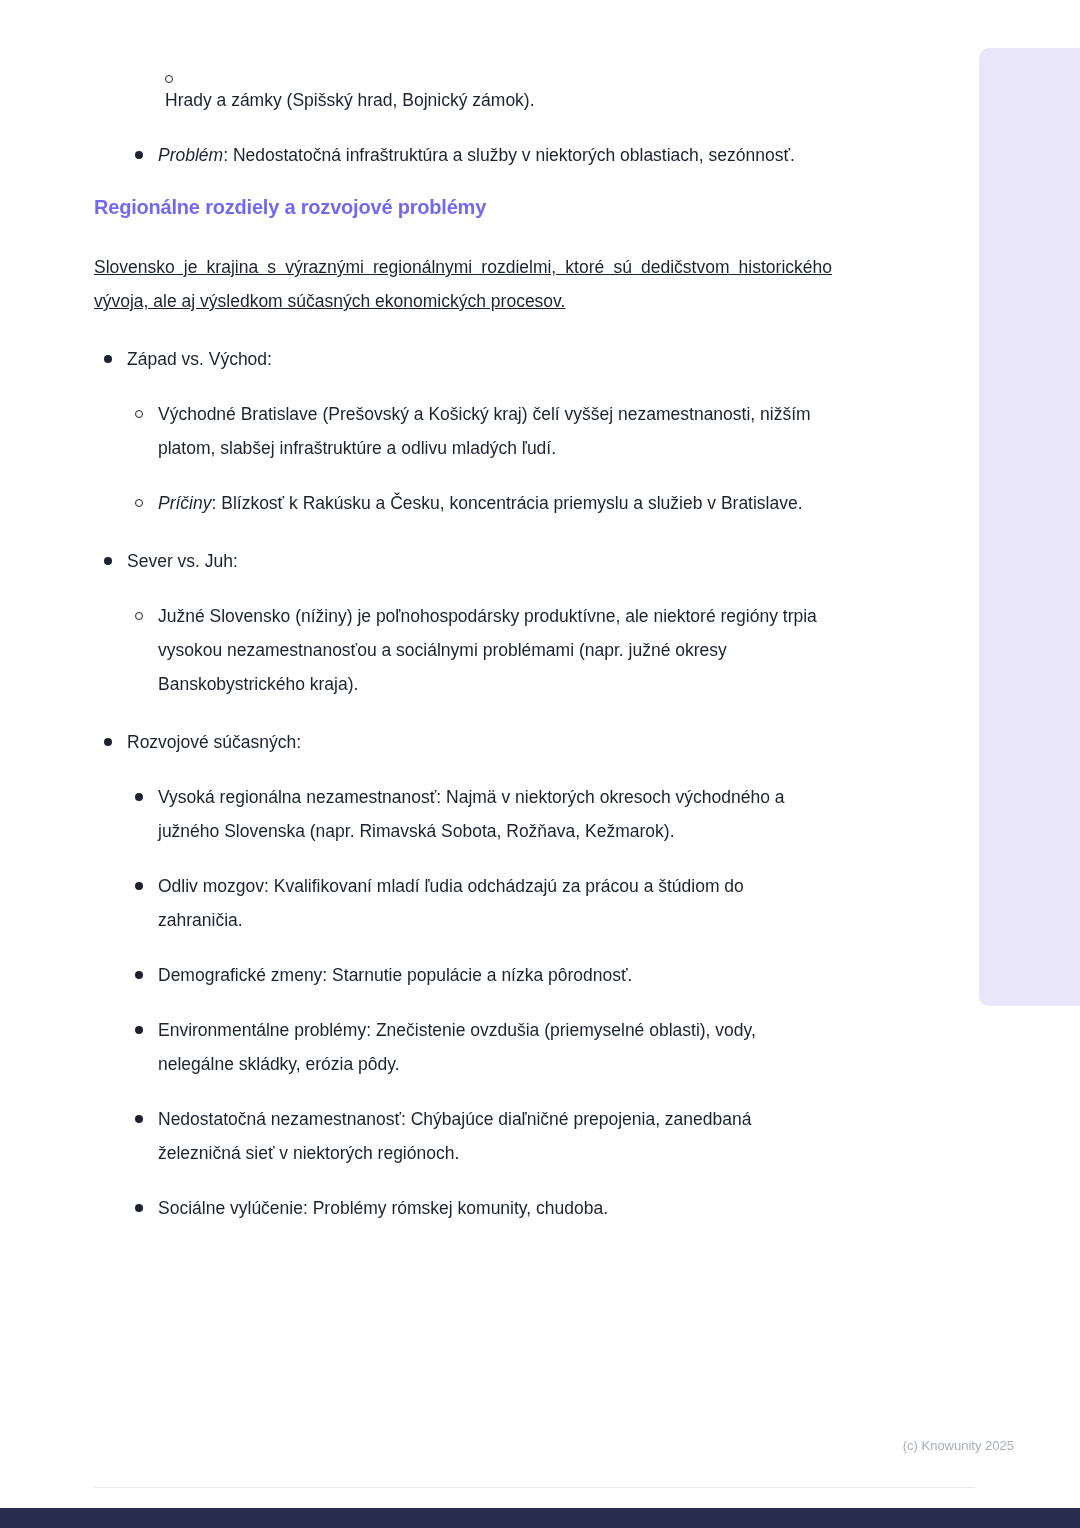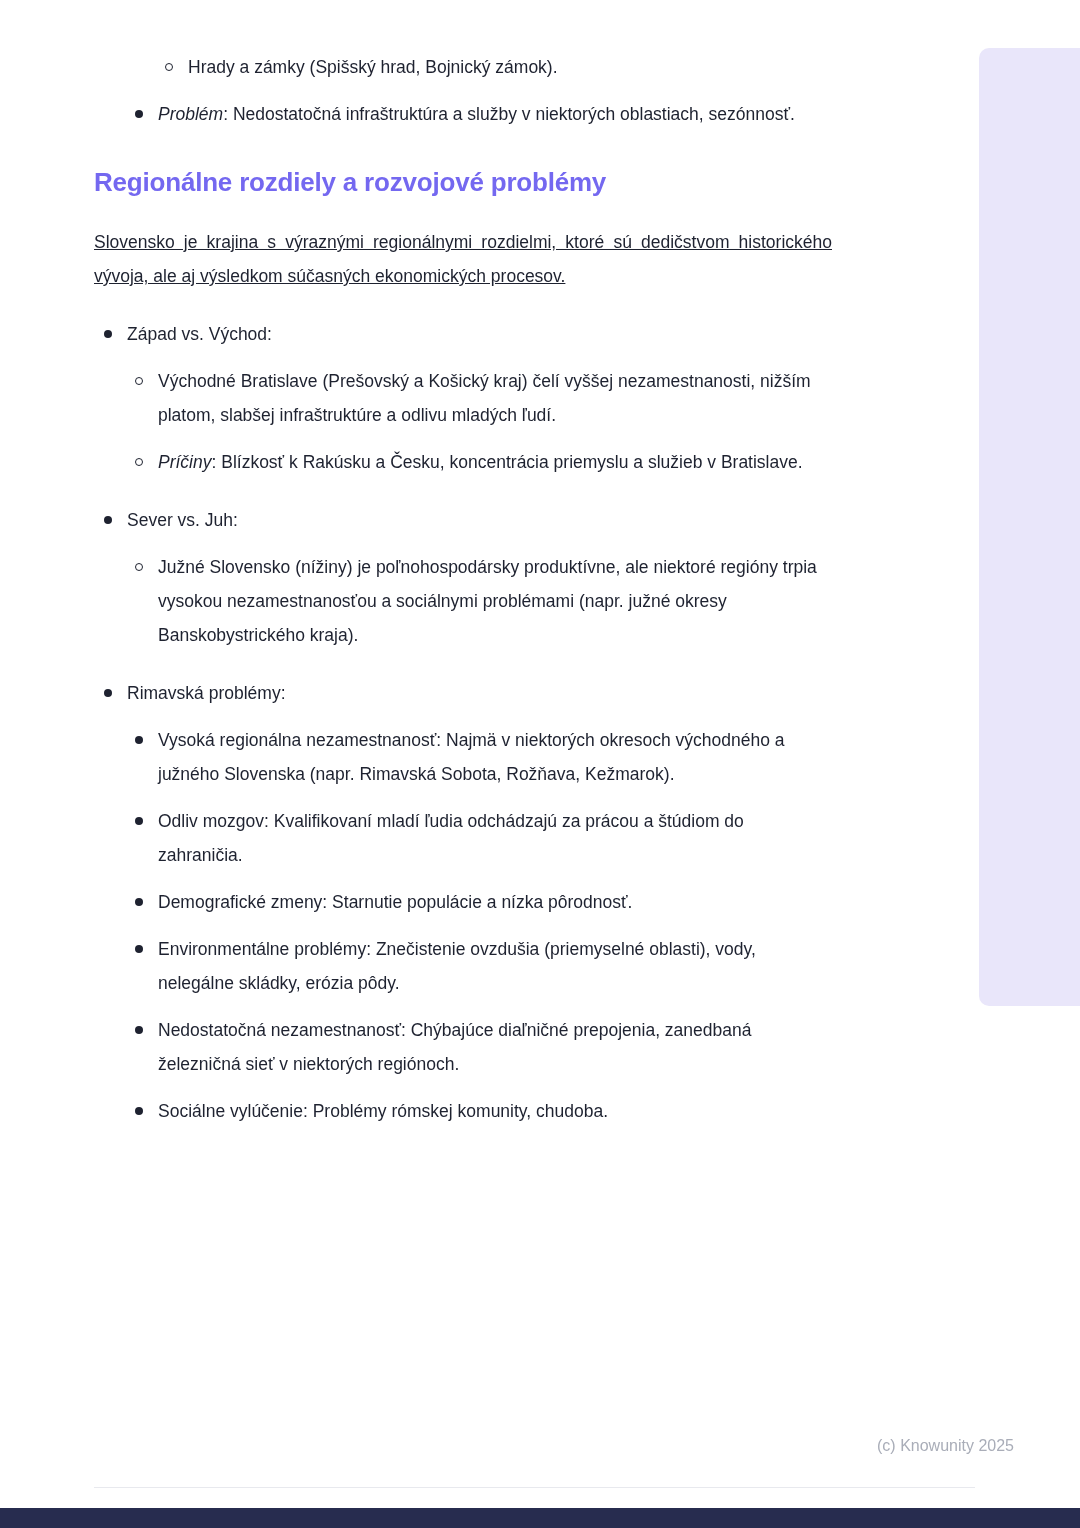--- a/index.html
+++ b/index.html
@@ -21,39 +21,39 @@
   }
   .side-strip{
     position:absolute;top:48px;left:979px;width:110px;height:958px;
     background:var(--side-strip);border-radius:10px;
   }
   .content{
     position:absolute;left:94px;top:50px;width:738px;
     font-size:17.5px;line-height:34px;
   }
   .heading{
-    color:var(--accent);font-size:26px;line-height:38px;font-weight:700;
-    margin:32px 0 24px 0;letter-spacing:-0.2px;
+    color:var(--accent);font-size:20px;line-height:38px;font-weight:700;
+    margin:16px 0 24px 0;letter-spacing:-0.2px;
   }
   .para{text-align:justify;text-decoration:underline;}
-  .li{display:flex;margin-top:13px;}
+  .li{display:flex;margin-top:21px;}
   .li.title{margin-top:24px;}
-  #leading-list .li:first-child{margin-top:0;}
+  #leading-list .li:first-child{margin-top:12px;flex-direction:column;}
   .indent-0{padding-left:10px;}
   .indent-1{padding-left:41px;}
   .indent-2{padding-left:71px;}
   .marker{flex:none;width:8px;height:8px;margin:13px 15px 0 0;border-radius:50%;}
   .marker.disc{background:var(--text);}
   .marker.circle{border:1.6px solid var(--text);background:transparent;}
   .li-text{flex:1;}
   .b{font-weight:400;}
   .i{font-style:italic;}
   .footer-credit{
     position:absolute;top:1438px;right:66px;
-    font-size:16px;line-height:16px;color:var(--muted);
+    font-size:13px;line-height:16px;color:var(--muted);
   }
   .footer-divider{
     position:absolute;top:1487px;left:94px;width:881px;height:1px;
     background:var(--divider);
   }
   .bottom-bar{
     position:absolute;left:0;bottom:0;width:100%;height:20px;
     background:var(--bottom-bar);
   }
 </style>
@@ -97,21 +97,21 @@
         <div class="li indent-0 title">
           <span class="marker disc"></span>
           <div class="li-text"><span class="b">Sever vs. Juh:</span></div>
         </div>
         <div class="li indent-1">
           <span class="marker circle"></span>
           <div class="li-text"><span class="b">Južné Slovensko</span><span> (nížiny) je poľnohospodársky produktívne, ale niektoré regióny trpia vysokou nezamestnanosťou a sociálnymi problémami (napr. južné okresy Banskobystrického kraja).</span></div>
         </div>
         <div class="li indent-0 title">
           <span class="marker disc"></span>
-          <div class="li-text"><span class="b">Rimavská problémy:</span></div>
+          <div class="li-text"><span class="b">Rozvojové súčasných:</span></div>
         </div>
         <div class="li indent-1">
           <span class="marker disc"></span>
           <div class="li-text"><span class="b">Vysoká regionálna nezamestnanosť:</span><span> Najmä v niektorých okresoch východného a južného Slovenska (napr. Rimavská Sobota, Rožňava, Kežmarok).</span></div>
         </div>
         <div class="li indent-1">
           <span class="marker disc"></span>
           <div class="li-text"><span class="b">Odliv mozgov:</span><span> Kvalifikovaní mladí ľudia odchádzajú za prácou a štúdiom do zahraničia.</span></div>
         </div>
         <div class="li indent-1">

